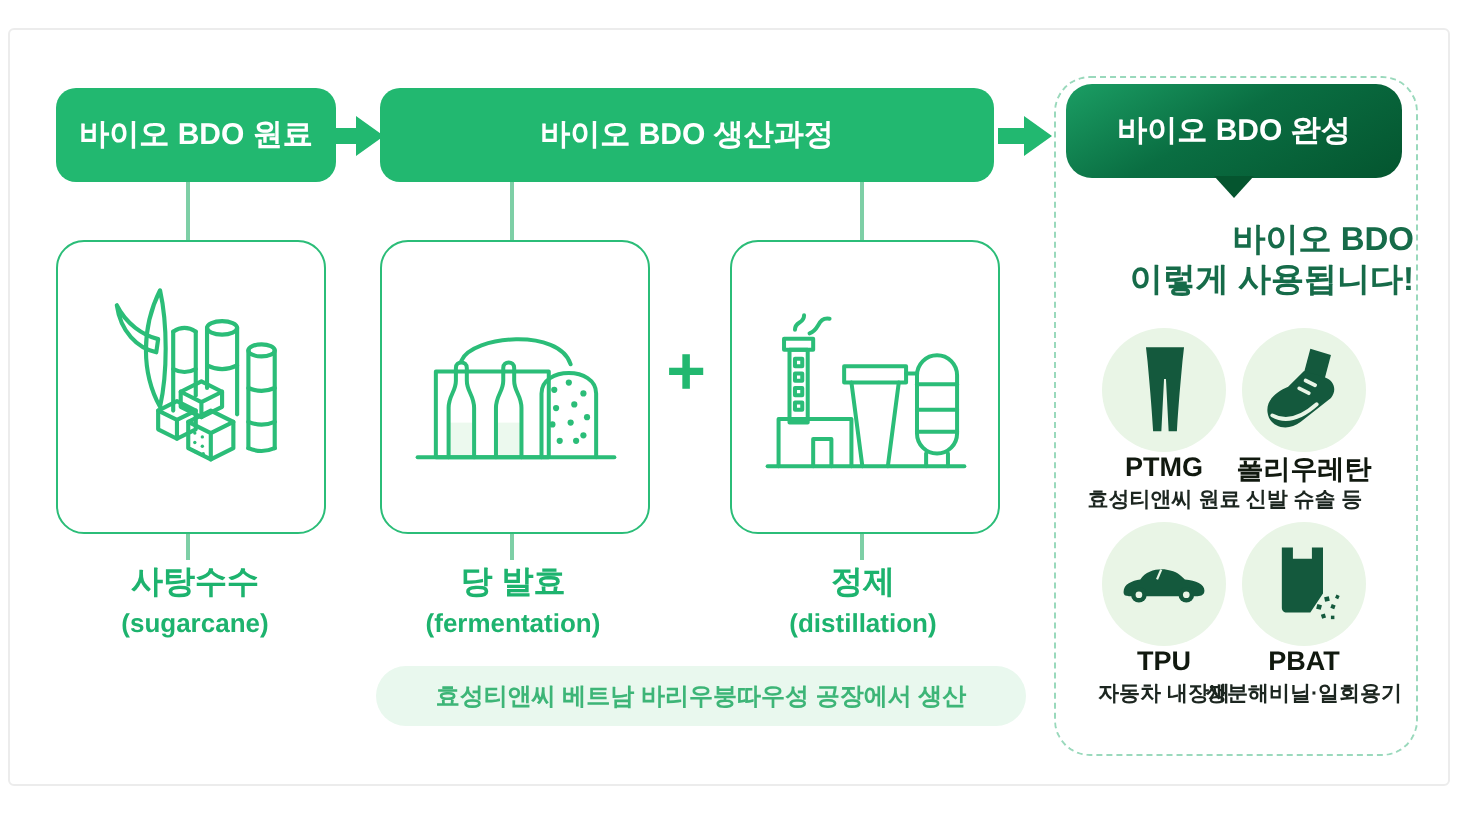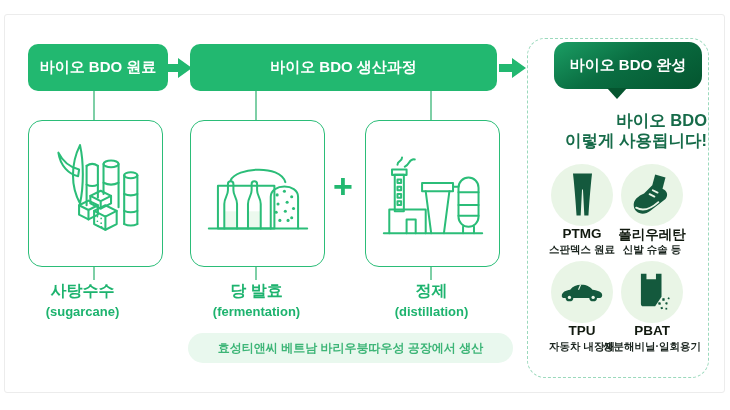--- a/index.html
+++ b/index.html
@@ -6,38 +6,38 @@
   .canvas{position:relative;width:730px;height:410px;background:#ffffff;overflow:hidden;
           font-family:"Liberation Sans","DejaVu Sans",sans-serif;padding-left:40px;}
   .card{position:absolute;left:4px;top:14px;width:719px;height:377px;border:1px solid #ececec;
         border-radius:3px;background:#fff;}
   
   .chip{position:absolute;height:47px;background:#22b870;border-radius:10px;color:#fff;
         font-weight:800;font-size:15px;display:flex;align-items:center;justify-content:center;
         letter-spacing:0;}
   .chip1{left:28px;top:44px;width:140px;}
   .chip2{left:190px;top:44px;width:307px;}
-  .chip3{left:554px;top:42px;width:148px;border-radius:13px;
+  .chip3{left:533px;top:42px;width:168px;border-radius:13px;
          background:linear-gradient(150deg,#1b9e64 0%,#0a6e42 45%,#04552f 100%);text-align:right;}
   .tail{position:absolute;left:607px;top:88px;width:0;height:0;border-left:10px solid transparent;
         border-right:10px solid transparent;border-top:11px solid #05552f;}
   .arrow{position:absolute;top:57px;}
   .a1{left:165px;}.a2{left:499px;}
   
   .vline{position:absolute;width:1.5px;background:#7ecfa6;}
   .vt{top:91px;height:29px;}.vb{top:265px;height:15px;}
   .x1{left:93px;}.x2{left:255px;}.x3{left:430px;}
   
   .box{position:absolute;top:120px;width:133px;height:145px;border:1.5px solid #2bbd78;
        border-radius:14px;background:#fff;display:flex;align-items:center;justify-content:center;}
   .b1{left:28px;}.b2{left:190px;}.b3{left:365px;}
   .plus{position:absolute;left:329px;top:169px;width:28px;text-align:center;color:#22b870;
         font-size:34px;font-weight:800;line-height:34px;}
   .stage-label{position:absolute;top:281px;width:133px;text-align:center;color:#1db36e;}
-  .s1{left:16px;}.s2{left:190px;}.s3{left:365px;}
+  .s1{left:31px;}.s2{left:190px;}.s3{left:365px;}
   .stage-name{font-size:16px;font-weight:800;}
   .stage-en{font-size:13px;font-weight:700;margin-top:2px;}
   
   .banner{position:absolute;left:188px;top:333px;width:325px;height:30px;background:#e9f8ee;
           border-radius:15px;color:#3db577;font-size:12px;font-weight:700;
           display:flex;align-items:center;justify-content:center;white-space:nowrap;text-align:right;}
   
   .panel{position:absolute;left:527px;top:38px;width:180px;height:338px;
          border:1.5px dashed #9ad9bc;border-radius:18px;background:#fff;}
   .heading{position:absolute;left:527px;top:110px;width:180px;text-align:right;color:#166b49;
@@ -230,20 +230,20 @@
         <rect x="37" y="34" width="3" height="3" transform="rotate(-12 38.5 35.5)"></rect>
         <rect x="41" y="39" width="2.6" height="2.6" transform="rotate(20 42.3 40.3)"></rect>
         <rect x="35" y="45" width="2.6" height="2.6" transform="rotate(-18 36.3 46.3)"></rect>
         <rect x="41" y="46" width="2.2" height="2.2"></rect>
         <rect x="44" y="33" width="2.2" height="2.2" transform="rotate(25 45 34)"></rect>
       </g>
     </svg>
   </div>
 
   <div class="uname col1 r1n">PTMG</div>
-  <div class="udesc col1 r1d">스판덱스 원료</div>
+  <div class="udesc col1 r1d">효성티앤씨 원료</div>
   <div class="uname col2 r1n">폴리우레탄</div>
   <div class="udesc col2 r1d">신발 슈솔 등</div>
   <div class="uname col1 r2n">TPU</div>
   <div class="udesc col1 r2d">자동차 내장재</div>
   <div class="uname col2 r2n">PBAT</div>
   <div class="udesc col2 r2d">생분해비닐·일회용기</div>
 </div>
 
 </body></html>

